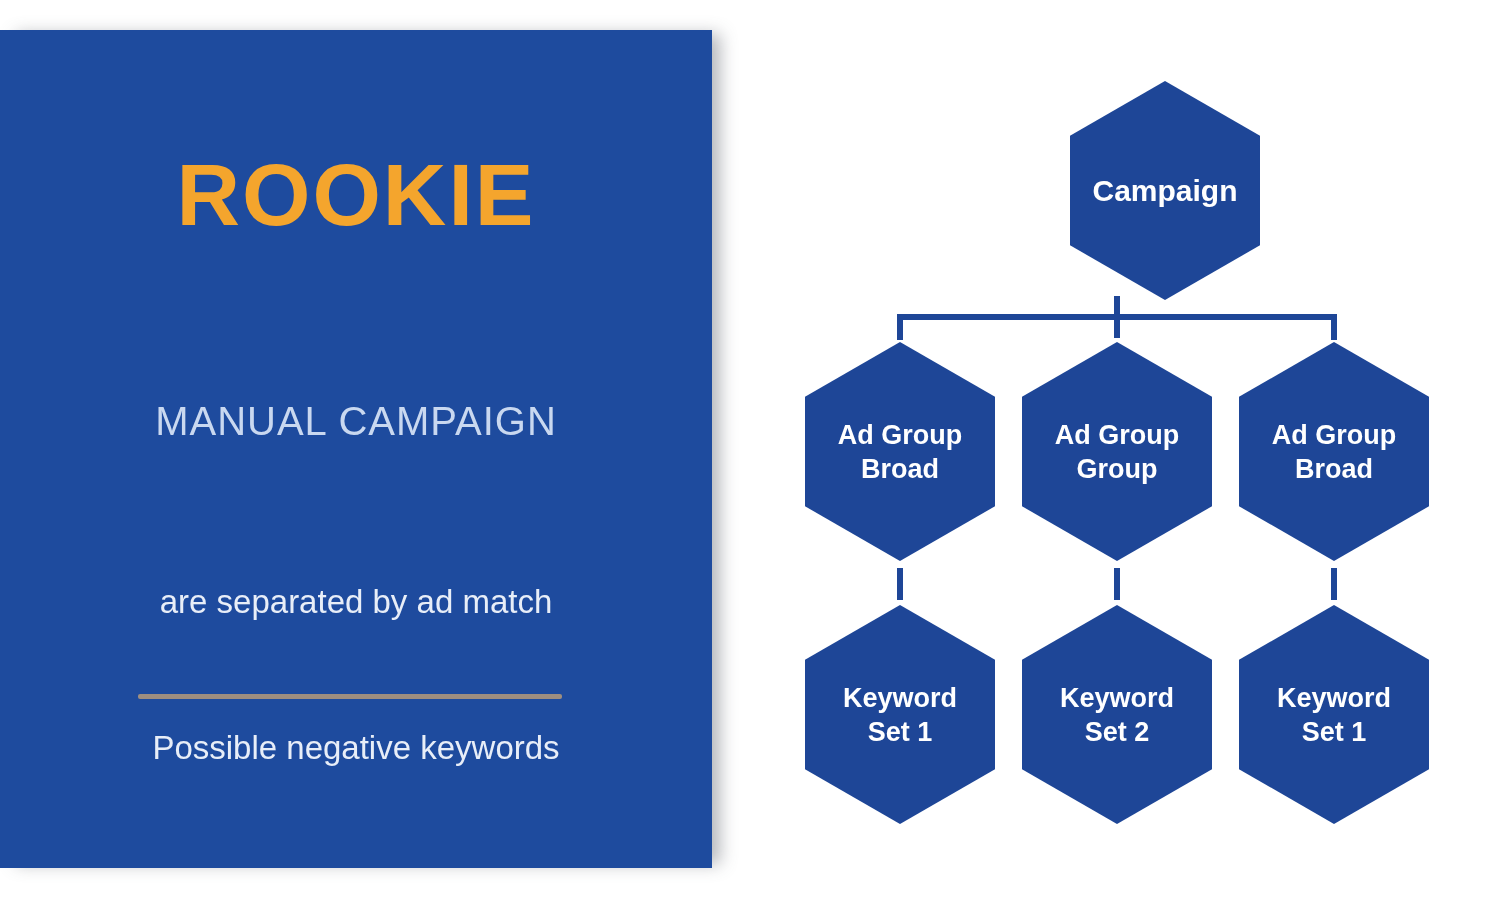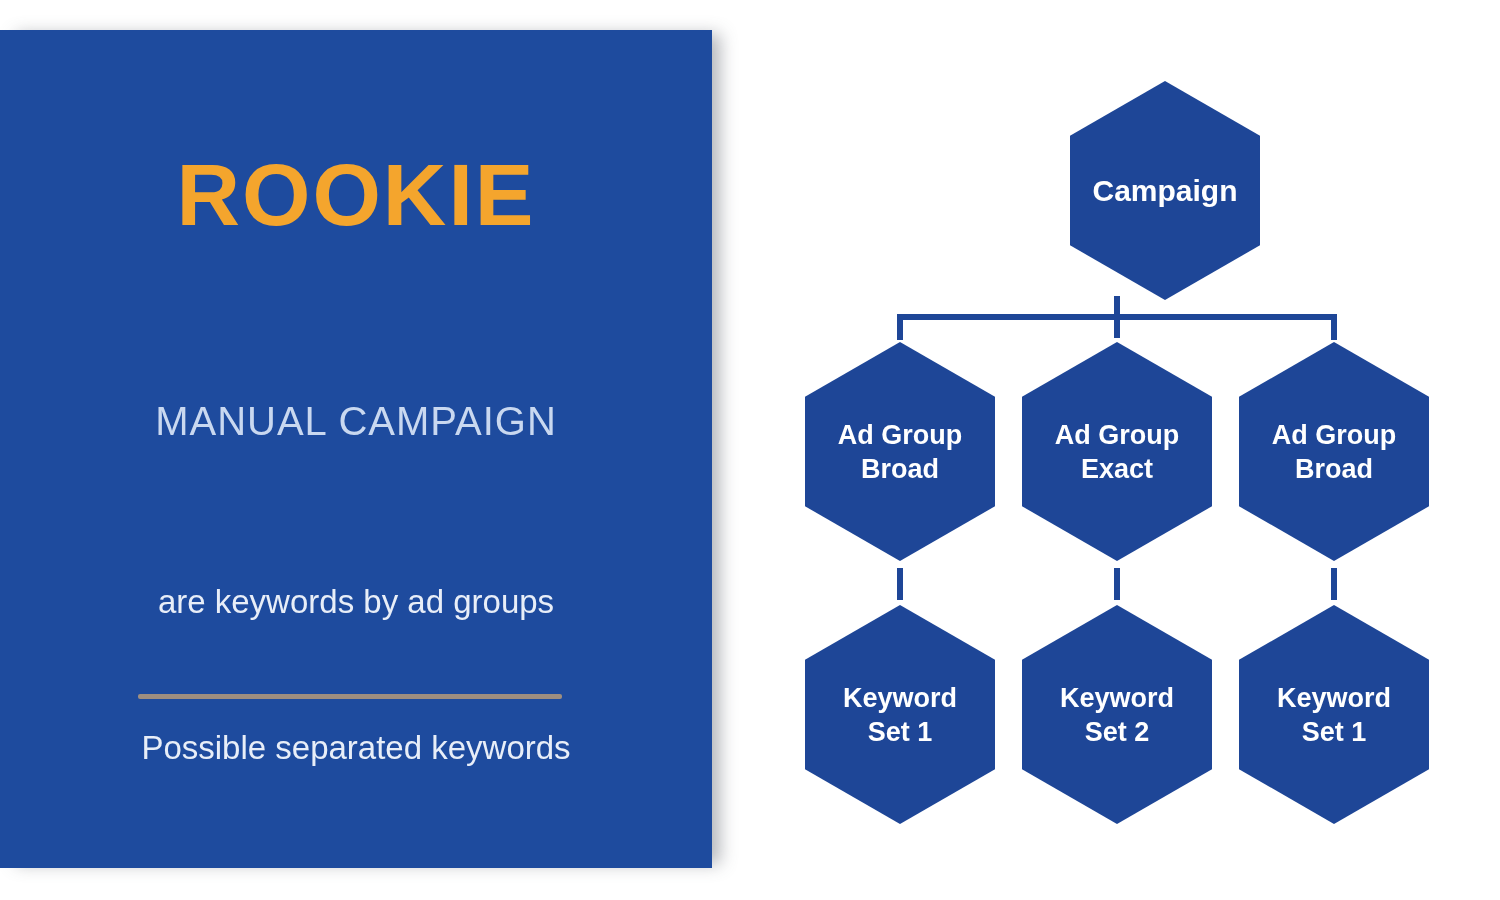--- a/index.html
+++ b/index.html
@@ -63,25 +63,25 @@
 <body>
 
 <div class="canvas">
 
   <div class="panel">
     <div class="panel-title">
       <div class="title-l2">ROOKIE</div>
     </div>
     <div class="panel-subtitle">MANUAL CAMPAIGN</div>
     <div class="panel-note note-1">
-      <div>are keywords by ad groups</div>
+      <div>are separated by ad match</div>
     </div>
     <div class="divider"></div>
     <div class="panel-note note-2">
-      <div>Possible separated keywords</div>
+      <div>Possible negative keywords</div>
     </div>
   </div>
 
   <div>
 
     <div class="conn" style="left:1114px;top:296px;width:6px;height:42px;"></div>
     <div class="conn" style="left:897px;top:314px;width:440px;height:6px;"></div>
     <div class="conn" style="left:897px;top:314px;width:6px;height:26px;"></div>
     <div class="conn" style="left:1331px;top:314px;width:6px;height:26px;"></div>
     <div class="conn" style="left:897px;top:568px;width:6px;height:32px;"></div>
@@ -94,21 +94,21 @@
 
     <div class="hex" style="left:805px;top:342px;">
       <div class="lbl">
         <div>Ad Group</div>
         <div>Broad</div>
       </div>
     </div>
     <div class="hex" style="left:1022px;top:342px;">
       <div class="lbl">
         <div>Ad Group</div>
-        <div>Exact</div>
+        <div>Group</div>
       </div>
     </div>
     <div class="hex" style="left:1239px;top:342px;">
       <div class="lbl">
         <div>Ad Group</div>
         <div>Broad</div>
       </div>
     </div>
 
     <div class="hex" style="left:805px;top:605px;">

